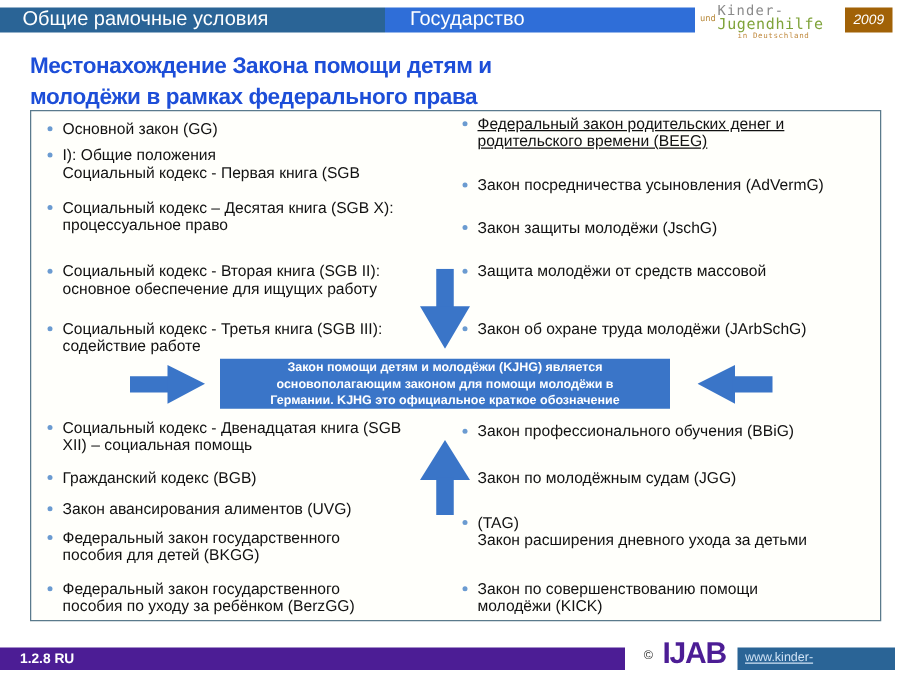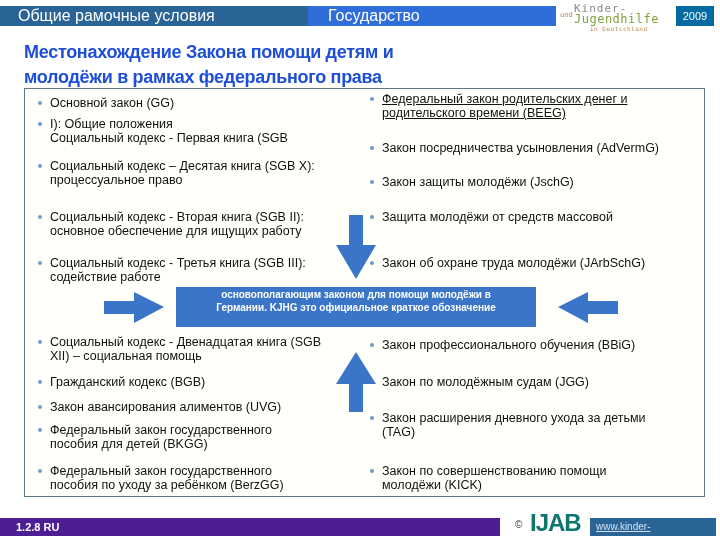--- a/index.html
+++ b/index.html
@@ -10,38 +10,38 @@
     .top-left { position: absolute; left: 0; top: 6px; width: 308px; height: 20px; background: #2a6496; }
     .top-mid { position: absolute; left: 308px; top: 6px; width: 248px; height: 20px; background: #2f6ed8; }
     .top-left span, .top-mid span { position: absolute; top: 0; line-height: 20px; color: #fff; font-size: 16px; }
     .top-left span { left: 18px; }
     .top-mid span { left: 20px; }
     .logo { position: absolute; left: 560px; top: 2px; width: 100px; height: 32px; font-family: "DejaVu Sans Mono", monospace; }
     .logo .l1 { position: absolute; left: 14px; top: 0px; font-size: 11px; color: #8a8a8a; letter-spacing: 1px; }
     .logo .l2 { position: absolute; left: 0px; top: 9px; font-size: 7px; color: #b88a3c; }
     .logo .l3 { position: absolute; left: 14px; top: 10px; font-size: 12px; color: #7fa33a; letter-spacing: 0.5px; }
     .logo .l4 { position: absolute; left: 30px; top: 23px; font-size: 6px; color: #c08a40; letter-spacing: 0.5px; }
-    .year { position: absolute; left: 676px; top: 6px; width: 38px; height: 20px; background: #0369a1; color: #fff; font-size: 11px; line-height: 20px; text-align: center; }
+    .year { position: absolute; left: 676px; top: 6px; width: 38px; height: 20px; background: #a16207; color: #fff; font-size: 11px; line-height: 20px; text-align: center; font-style: italic; }
 
     .title { position: absolute; left: 24px; top: 40px; width: 520px; font-size: 18px; font-weight: bold; line-height: 25px; color: #1d4ed8; letter-spacing: -0.3px; }
 
     .content-box { position: absolute; left: 24px; top: 88px; width: 681px; height: 409px; border: 1px solid #5a7a8c; background: #fffffb; }
 
     .item { position: absolute; font-size: 12.5px; line-height: 14px; color: #111; padding-left: 14px; }
     .item::before { content: ""; position: absolute; left: 2px; top: 5px; width: 4px; height: 4px; border-radius: 50%; background: #6b9bd1; }
     .item span { display: block; }
 
     .kjhg { position: absolute; left: 176px; top: 287px; width: 360px; height: 40px; background: #3a75c8; color: #fff; font-size: 10px; font-weight: bold; line-height: 13px; text-align: center; padding-top: 1px; }
 
     .arrow { position: absolute; }
 
     .footer-bar { position: absolute; left: 0; top: 518px; width: 500px; height: 18px; background: #4c1d95; }
     .footer-bar span { position: absolute; left: 16px; top: 0; line-height: 18px; color: #fff; font-size: 11px; font-weight: bold; }
     .copyright { position: absolute; left: 515px; top: 519px; font-size: 10px; color: #333; }
-    .ijab { position: absolute; left: 530px; top: 509px; font-size: 24px; font-weight: bold; color: #0f766e; letter-spacing: -1px; }
+    .ijab { position: absolute; left: 530px; top: 509px; font-size: 24px; font-weight: bold; color: #4c1d95; letter-spacing: -1px; }
     .url-box { position: absolute; left: 590px; top: 518px; width: 126px; height: 18px; background: #2a6496; }
     .url-box span { position: absolute; left: 6px; top: 0; line-height: 18px; color: #cfe2f5; font-size: 10px; text-decoration: underline; }
   </style>
 </head>
 <body>
 
 <div class="topbar">
   <div class="top-left">
     <span>Общие рамочные условия</span>
   </div>
@@ -118,29 +118,30 @@
 <div class="item" style="left:368px;top:256px;">
   <span>Закон об охране труда молодёжи (JArbSchG)</span>
 </div>
 <div class="item" style="left:368px;top:338px;">
   <span>Закон профессионального обучения (BBiG)</span>
 </div>
 <div class="item" style="left:368px;top:375px;">
   <span>Закон по молодёжным судам (JGG)</span>
 </div>
 <div class="item" style="left:368px;top:411px;">
+  <span>(TAG)</span>
   <span>Закон расширения дневного ухода за детьми</span>
-  <span>(TAG)</span>
 </div>
 <div class="item" style="left:368px;top:464px;">
   <span>Закон по совершенствованию помощи</span>
   <span>молодёжи (KICK)</span>
 </div>
 
 <div class="kjhg">
+  <div>Закон помощи детям и молодёжи (KJHG) является</div>
   <div>основополагающим законом для помощи молодёжи в</div>
   <div>Германии. KJHG это официальное краткое обозначение</div>
 </div>
 
 <svg class="arrow" style="left:336px;top:215px;" width="40" height="64">
   <rect x="13" y="0" width="14" height="32" fill="#3a75c8"></rect>
   <polygon points="0,30 40,30 20,64" fill="#3a75c8"></polygon>
 </svg>
 <svg class="arrow" style="left:336px;top:352px;" width="40" height="60">
   <polygon points="20,0 40,32 0,32" fill="#3a75c8"></polygon>

